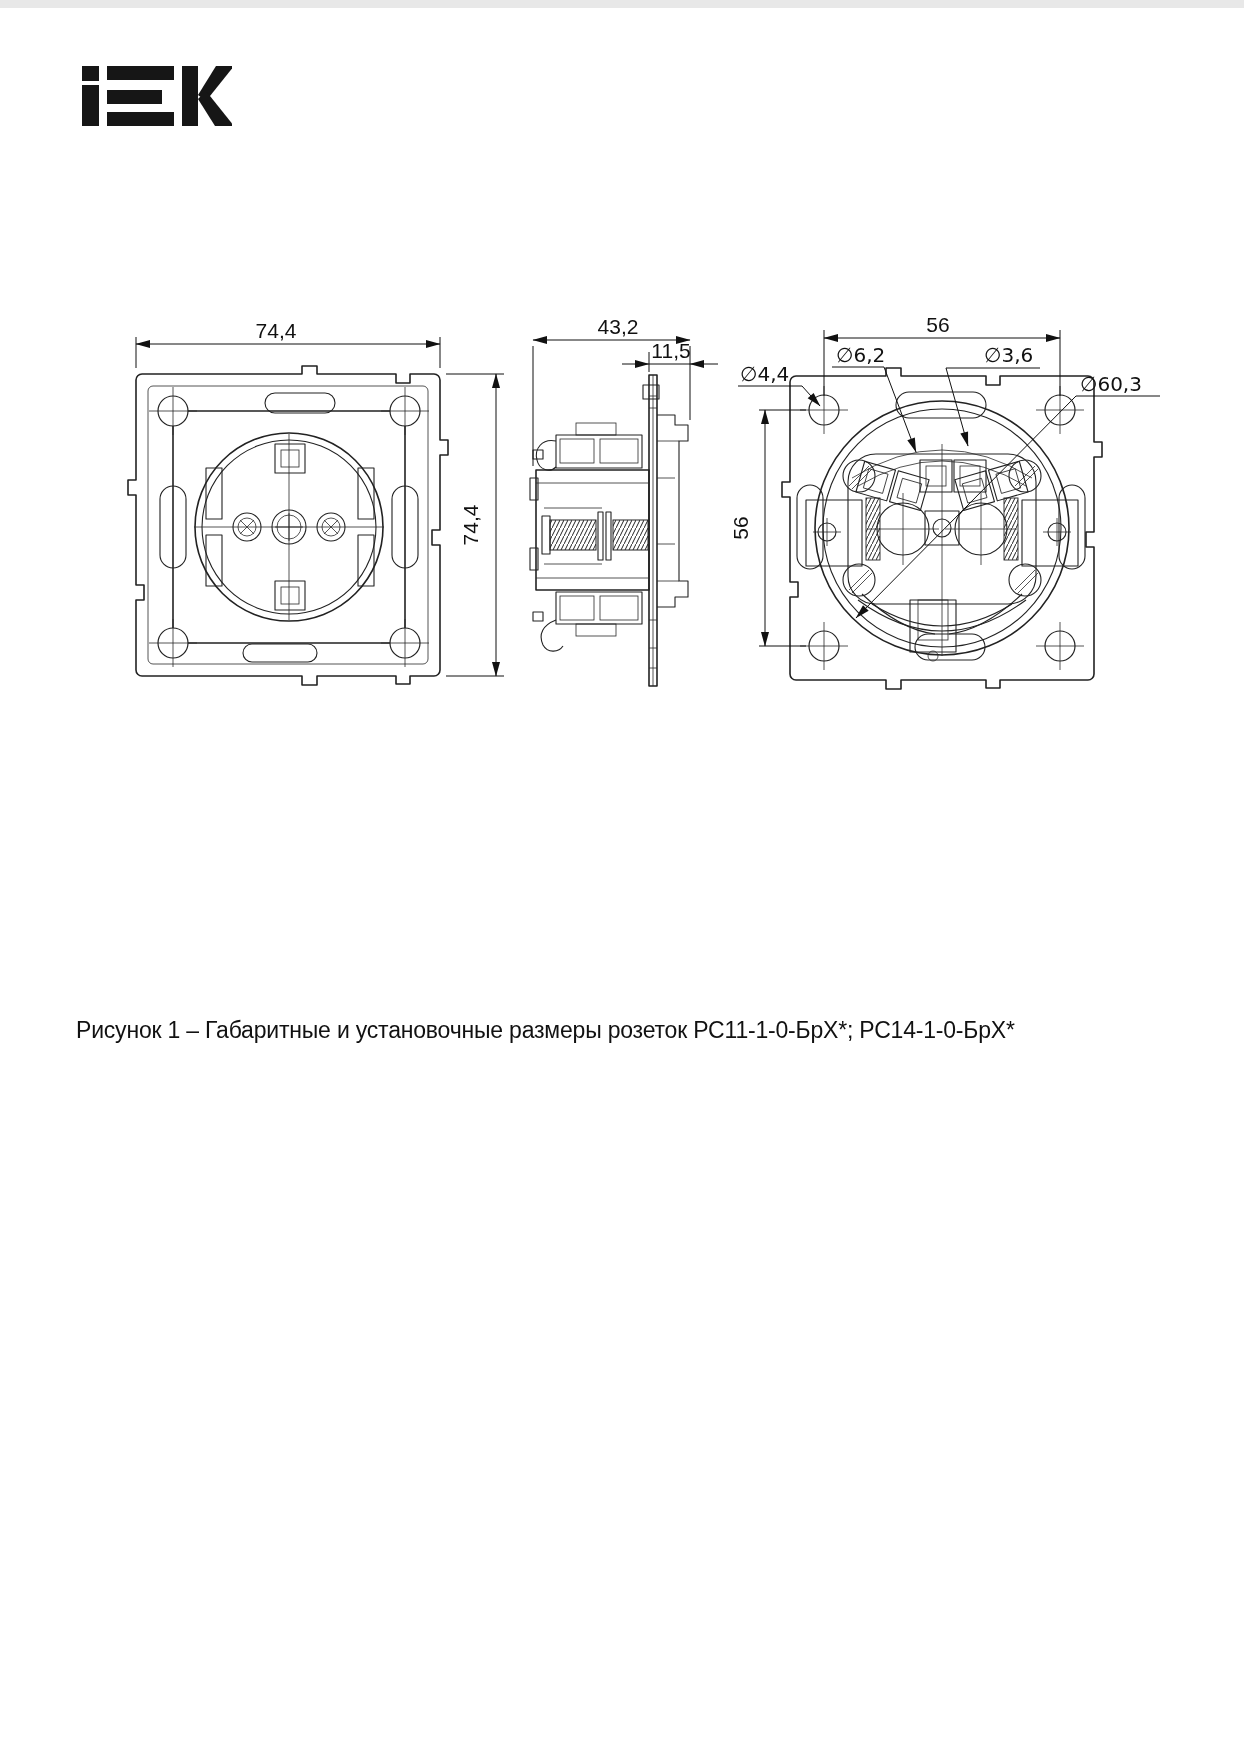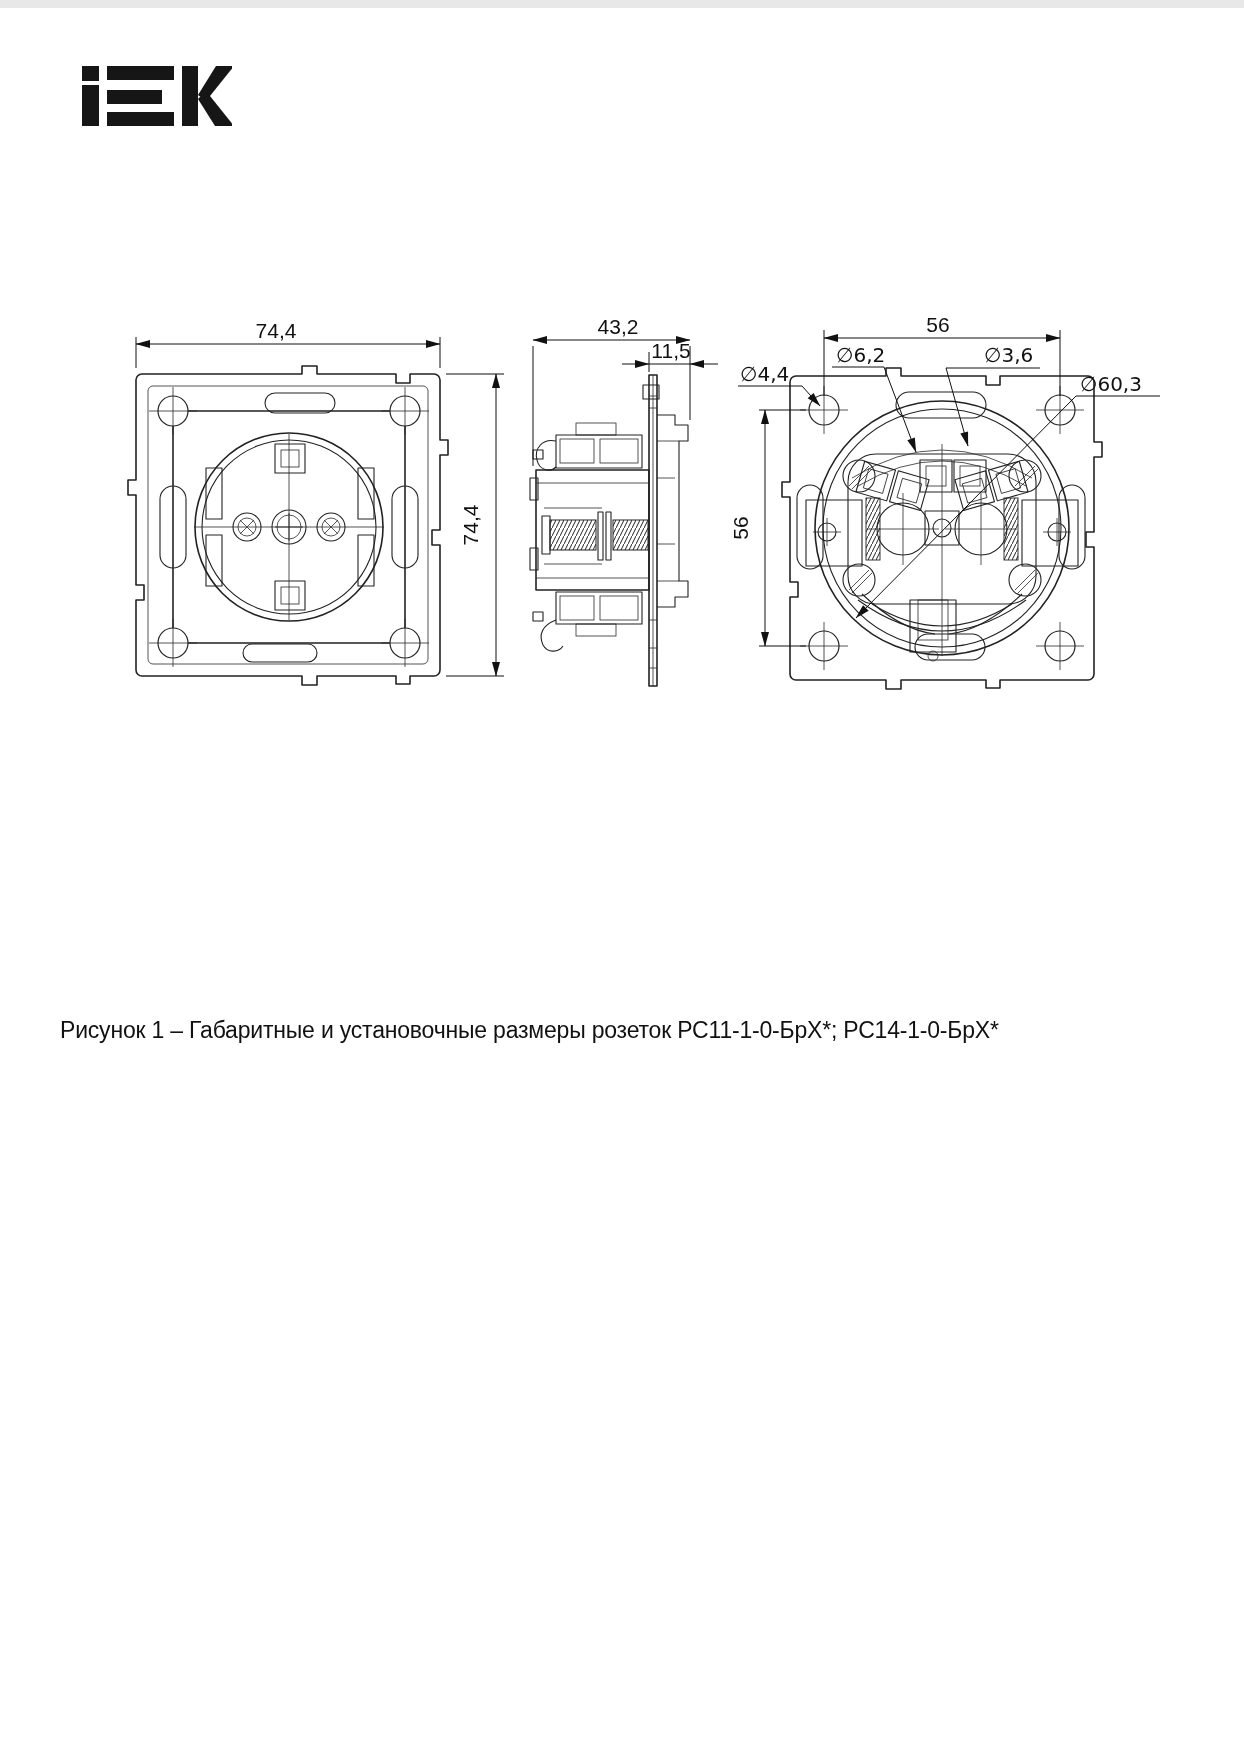--- a/index.html
+++ b/index.html
@@ -1,20 +1,20 @@
 <!DOCTYPE html>
 <html><head>
 <meta charset="utf-8">
 <style>
   html,body{margin:0;padding:0;background:#e8e8e8;}
   .page{position:relative;width:1244px;height:1748px;background:#ffffff;margin:8px auto;
         font-family:"Liberation Sans",sans-serif;overflow:hidden;}
   .logo-svg{position:absolute;left:82px;top:55px;}
   .draw-svg{position:absolute;left:0;top:0;}
-  .caption{position:absolute;left:60px;top:986px;font-size:23px;color:#111;
+  .caption{position:absolute;left:76px;top:986px;font-size:23px;color:#111;
            white-space:nowrap;letter-spacing:-0.2px;}
   
   .o{stroke:#222;stroke-width:1.6;fill:none;stroke-linejoin:round;stroke-linecap:round;}
   .m{stroke:#222;stroke-width:1.1;fill:none;stroke-linejoin:round;}
   .t{stroke:#2a2a2a;stroke-width:0.8;fill:none;}
   .d{stroke:#111;stroke-width:1;fill:none;}
   .w{fill:#ffffff;stroke:#222;stroke-width:1.2;}
   .dimtxt{font:21px "Liberation Sans",sans-serif;fill:#111;}
   .dialbl{font:20px "DejaVu Sans","Liberation Sans",sans-serif;fill:#111;}
 </style>

